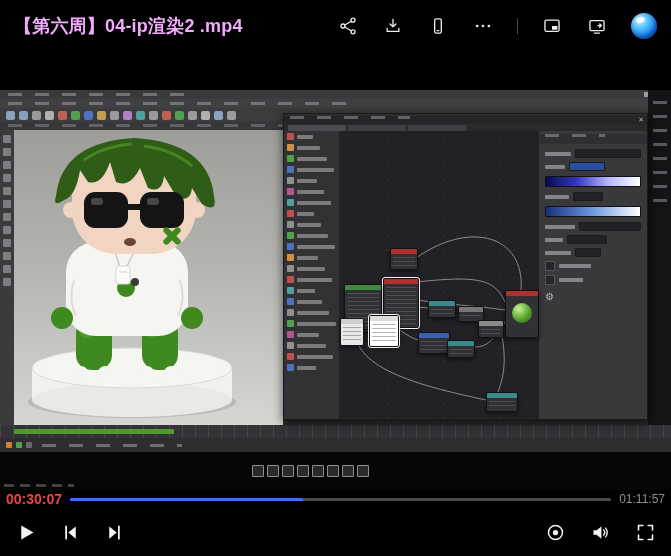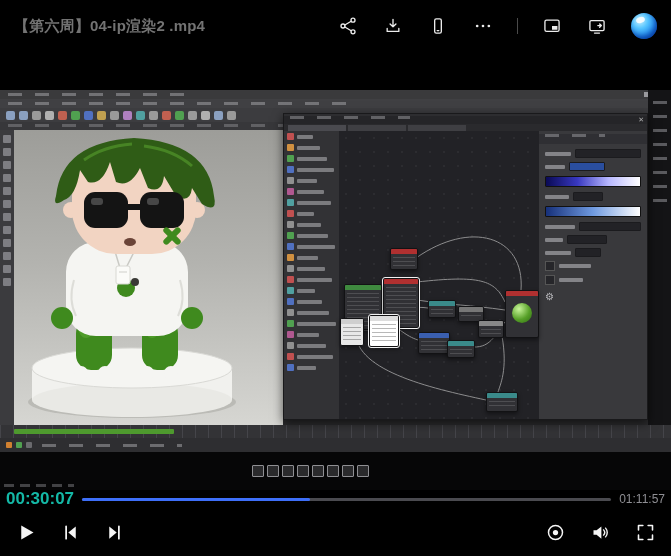--- a/index.html
+++ b/index.html
@@ -1,21 +1,21 @@
 <!DOCTYPE html>
 <html><head>
 <meta charset="utf-8">
 <style>
   html,body{margin:0;padding:0;background:#000;}
   .stage{position:relative;width:671px;height:556px;background:#000;overflow:hidden;
          font-family:"Liberation Sans",sans-serif;-webkit-font-smoothing:antialiased;}
 
   
   .header{position:absolute;top:0;left:0;right:0;height:52px;display:flex;align-items:center;padding:0 14px;box-sizing:border-box;}
-  .title{color:#737373;font-size:15px;font-weight:700;letter-spacing:.2px;white-space:nowrap;}
+  .title{color:#f0abfc;font-size:18px;font-weight:700;letter-spacing:.2px;white-space:nowrap;}
   .hicons{margin-left:auto;display:flex;align-items:center;gap:23px;}
   .hbtn{width:22px;height:22px;display:flex;align-items:center;justify-content:center;cursor:pointer;}
   .hbtn svg{width:20px;height:20px;stroke:#ececec;stroke-width:1.6;fill:none;stroke-linecap:round;stroke-linejoin:round;}
   .hdivider{width:1px;height:16px;background:#4a4a4a;}
   .avatar{width:26px;height:26px;border-radius:50%;
           background:radial-gradient(circle at 34% 28%,#c8f2ff 0%,#55c4ff 32%,#1b82ec 68%,#0a4fc4 100%);
           box-shadow:inset -2px -3px 5px rgba(0,30,120,.55);position:relative;}
   .avatar::after{content:"";position:absolute;left:5px;top:4px;width:9px;height:6px;border-radius:50%;
           background:rgba(255,255,255,.85);transform:rotate(-20deg);}
 
@@ -88,21 +88,21 @@
   .statusbar s{width:6px;height:6px;border-radius:1px;display:block;}
   .statusbar .dashes{width:140px;margin:0 6px;}
   .bottomblack{position:absolute;left:0;top:382px;width:671px;height:38px;background:#060607;}
   .bb-icons{position:absolute;left:252px;top:13px;display:flex;gap:3px;}
   .bb-icons s{width:10px;height:10px;background:#2a2a2c;border:1px solid #8f8f93;border-radius:1px;display:block;}
   .bb-dash{position:absolute;left:4px;bottom:3px;width:70px;height:3px;
     background:repeating-linear-gradient(90deg,#6a6a6e 0 10px,transparent 10px 16px);opacity:.6;}
 
   
   .progress-row{position:absolute;left:0;top:490px;width:671px;height:18px;display:flex;align-items:center;gap:8px;padding:0 6px;box-sizing:border-box;}
-  .time-current{font-size:17px;font-weight:700;color:#14b8a6;white-space:nowrap;}
+  .time-current{font-size:14px;font-weight:700;color:#ef4444;white-space:nowrap;}
   .bar{flex:1;height:3px;background:#4a4a4f;border-radius:2px;position:relative;cursor:pointer;}
   .bar-fill{position:absolute;left:0;top:0;bottom:0;border-radius:2px;background:#3d6ef7;}
   .time-total{font-size:12px;color:#8e8e93;white-space:nowrap;}
 
   
   .controls{position:absolute;left:0;top:508px;width:671px;height:48px;display:flex;align-items:center;padding:0 14px;box-sizing:border-box;}
   .left-ctrls{display:flex;align-items:center;gap:20px;}
   .cbtn{width:24px;height:24px;display:flex;align-items:center;justify-content:center;cursor:pointer;}
   .cbtn svg{width:21px;height:21px;}
   .spacer{flex:1;}

